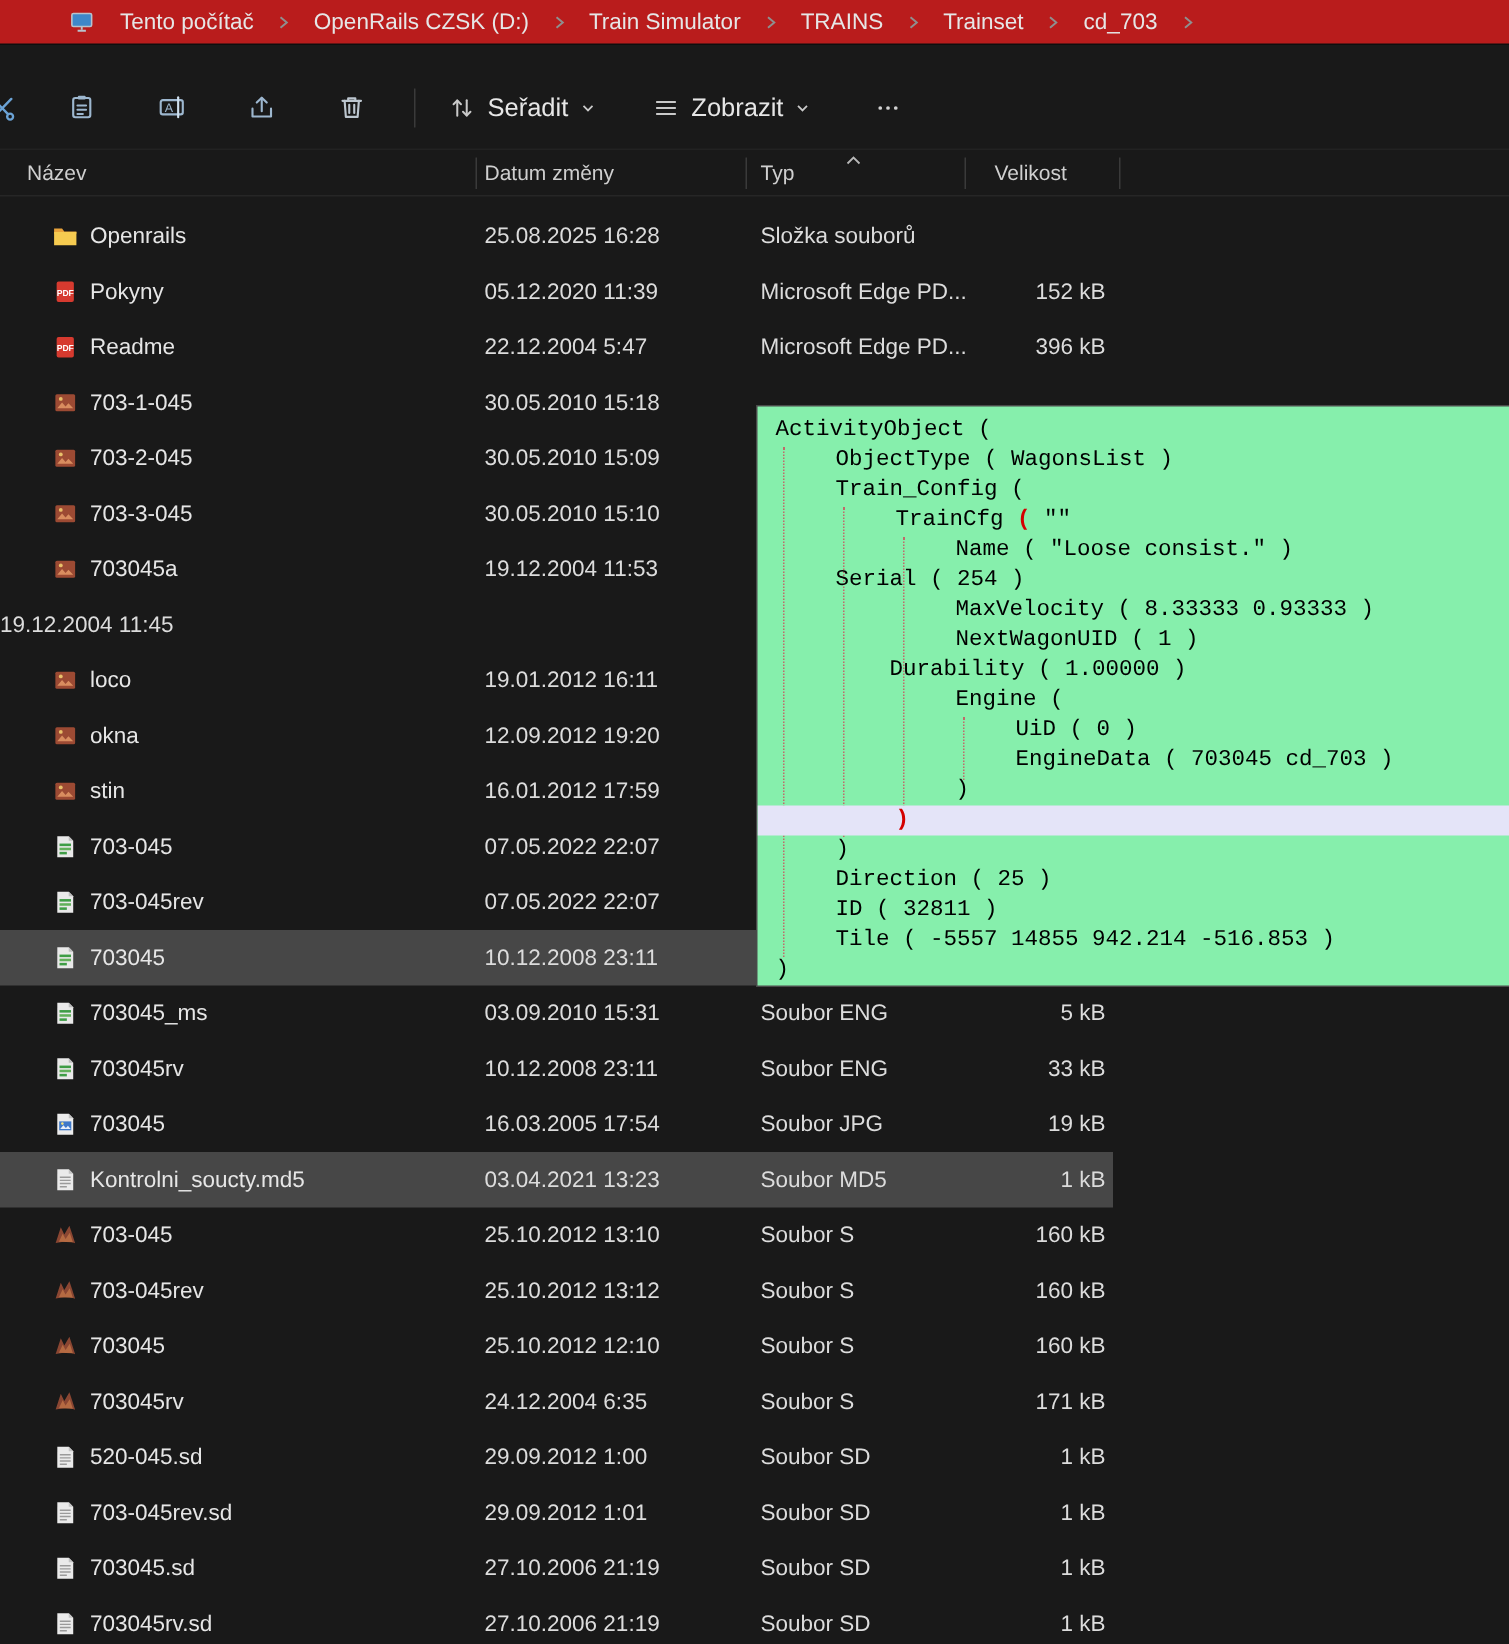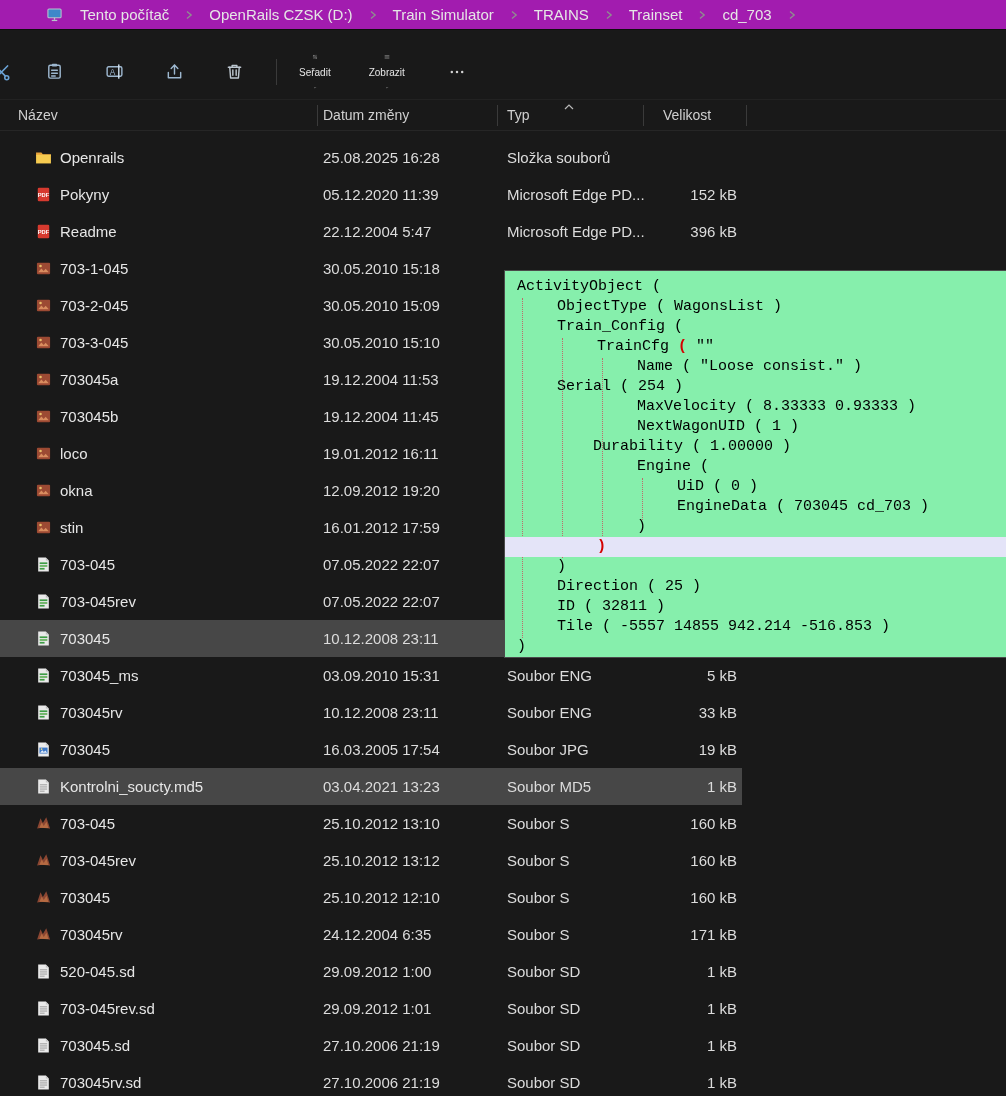--- a/index.html
+++ b/index.html
@@ -6,42 +6,42 @@
   html,body { margin:0; padding:0; }
   body {
     width:1006px; height:1096px; position:relative; overflow:hidden;
     background:#191919; color:#e6e6e6;
     font-family:"Liberation Sans","DejaVu Sans",sans-serif;
   }
 
   
   .breadcrumb-bar {
     position:absolute; top:0; left:0; width:1006px; height:30px;
-    background:#a21caf; border-bottom:1px solid #0e0e0e;
+    background:#b91c1c; border-bottom:1px solid #0e0e0e;
     display:flex; align-items:center; padding-left:46px; font-size:15px;
   }
   .bc-icon { display:flex; align-items:center; margin-right:6px; }
   .bc-chev { display:flex; align-items:center; margin:0 3px; }
   .bc-item { padding:2px 11px; border-radius:4px; white-space:nowrap; cursor:default; }
 
   
   .toolbar {
     position:absolute; top:44px; left:0; width:1006px; height:56px;
     display:flex; align-items:center; padding-left:34px;
     border-bottom:1px solid rgba(255,255,255,0.04);
   }
   .tb-edge { position:absolute; left:-9px; top:18px; width:22px; height:22px; }
   .tb-btn, .tb-text {
     background:none; border:none; color:#e6e6e6; display:flex; align-items:center;
     justify-content:center; height:36px; border-radius:4px; cursor:default; padding:0;
   }
   .tb-btn { width:40px; margin-right:20px; }
   .tb-sep { width:1px; height:26px; background:#3a3a3a; margin:0 10px 0 2px; }
-  .tb-text { font-size:10px; gap:8px; padding:0 12px; margin-right:14px;
-    font-family:"Liberation Sans","DejaVu Sans",sans-serif;flex-direction:column; }
+  .tb-text { font-size:17px; gap:8px; padding:0 12px; margin-right:14px;
+    font-family:"Liberation Sans","DejaVu Sans",sans-serif; }
   .ti { stroke:#9db7cf; fill:none; stroke-width:1.2; stroke-linecap:round; stroke-linejoin:round; width:19px; height:19px; }
   .ti2 { stroke:#c9c9c9; fill:none; stroke-width:1.2; stroke-linecap:round; stroke-linejoin:round; width:18px; height:18px; }
   .chev { width:10px; height:10px; }
 
   
   .header-row {
     position:absolute; top:100px; left:0; width:1006px; height:31px;
     display:grid; grid-template-columns:323px 184px 136px 103px;
     align-items:center; font-size:14px; color:#cfcfcf;
     border-bottom:1px solid rgba(255,255,255,0.06);
@@ -314,30 +314,20 @@
             <circle cx="5.2" cy="5.6" r="1.2" fill="#e8c06a"></circle>
           </svg>
         </span>
         <span>703045a</span>
       </div>
       <div class="cell-date">19.12.2004 11:53</div>
       <div class="cell-type"></div>
       <div class="cell-size"></div>
     </div>
     <div class="file-row">
-      <div class="cell-name">
-        <span class="icon">
-          <svg viewBox="0 0 16 16">
-            <rect x="1.8" y="2.6" width="12.4" height="10.8" rx="1" fill="#9c4a33"></rect>
-            <path d="M3 11.5l3-3.6 2.2 2.4 1.8-2 3 3.2z" fill="#d98d5f"></path>
-            <circle cx="5.2" cy="5.6" r="1.2" fill="#e8c06a"></circle>
-          </svg>
-        </span>
-        <span>703045b</span>
-      </div>
       <div class="cell-date">19.12.2004 11:45</div>
       <div class="cell-type"></div>
       <div class="cell-size"></div>
     </div>
     <div class="file-row">
       <div class="cell-name">
         <span class="icon">
           <svg viewBox="0 0 16 16">
             <rect x="1.8" y="2.6" width="12.4" height="10.8" rx="1" fill="#9c4a33"></rect>
             <path d="M3 11.5l3-3.6 2.2 2.4 1.8-2 3 3.2z" fill="#d98d5f"></path>

